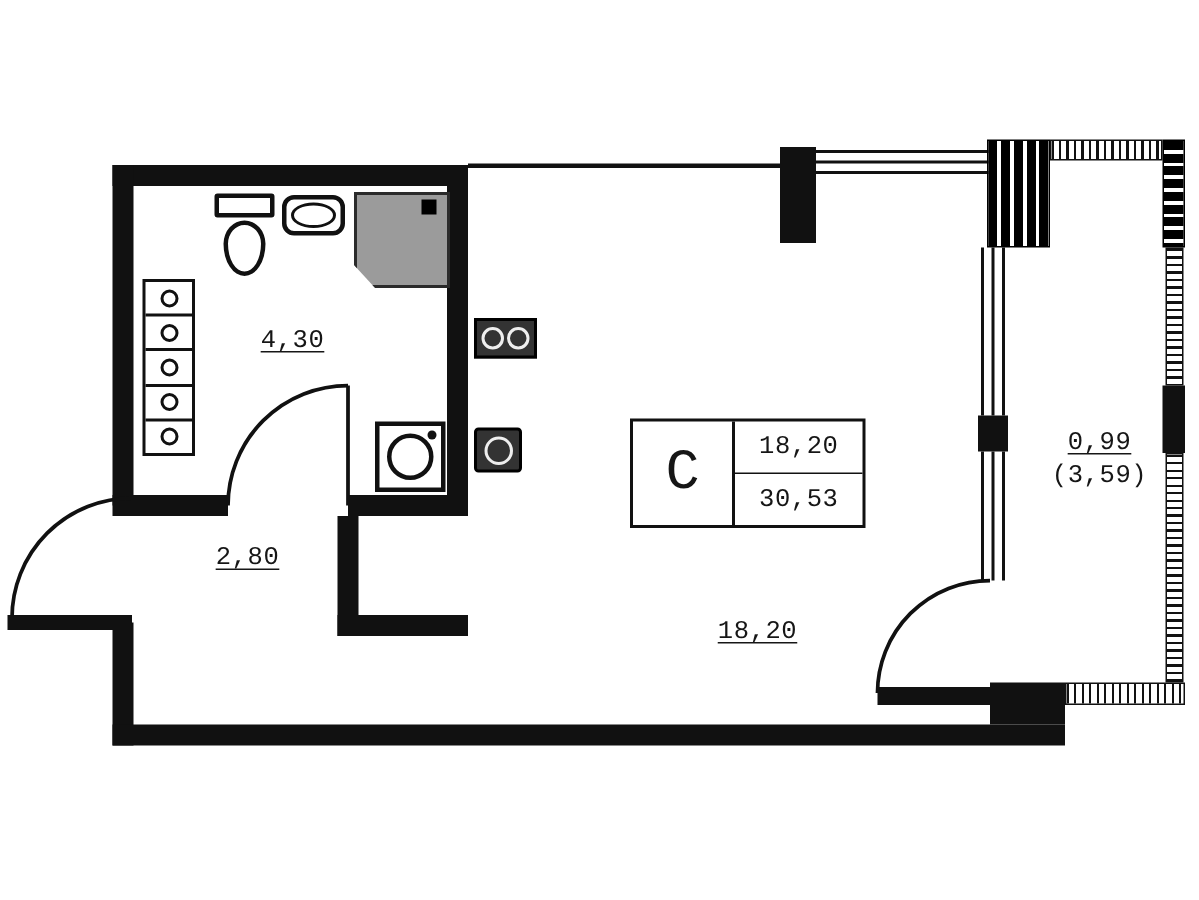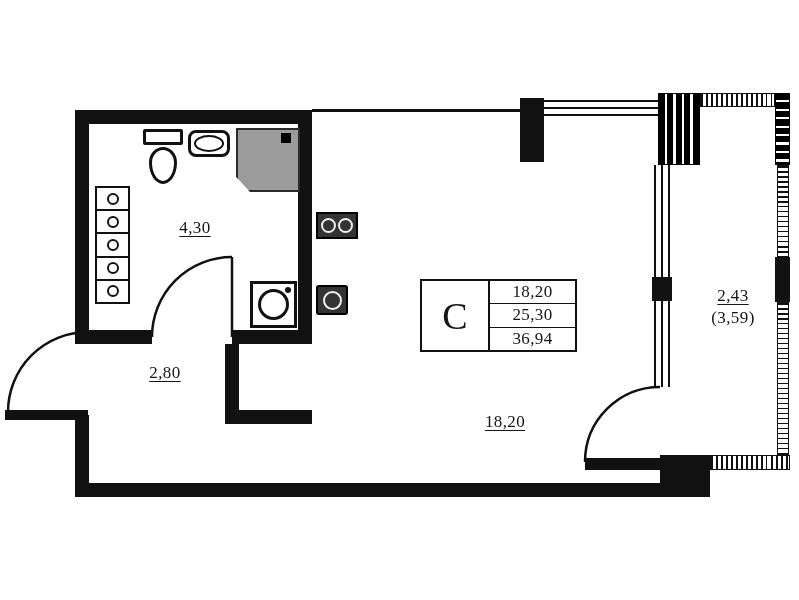--- a/index.html
+++ b/index.html
@@ -1,17 +1,17 @@
 <!DOCTYPE html>
 <html><head>
 <meta charset="utf-8">
 <style>
   html,body{margin:0;padding:0;background:#fff;}
   #plan{position:relative;width:799px;height:536px;background:#fff;overflow:hidden;
-        font-family:Liberation Serif, serif;}
+        font-family:Liberation Mono, monospace;}
   .wall{position:absolute;background:#111;}
   .wline{position:absolute;background:#111;}
   .hatch-v{position:absolute;background:repeating-linear-gradient(90deg,#111 0 1.5px,#fff 1.5px 5px);border:1px solid #111;box-sizing:border-box;}
   .hatch-h{position:absolute;background:repeating-linear-gradient(180deg,#111 0 1.5px,#fff 1.5px 5px);border:1px solid #111;box-sizing:border-box;}
   .pier-v{position:absolute;background:repeating-linear-gradient(90deg,#000 0 6px,#fff 6px 8.5px);border:1px solid #000;box-sizing:border-box;}
   .pier-h{position:absolute;background:repeating-linear-gradient(180deg,#000 0 6px,#fff 6px 8.5px);border:1px solid #000;box-sizing:border-box;}
   .room-label{position:absolute;font-size:17px;color:#161616;text-align:center;
               text-decoration:underline;text-underline-offset:3px;letter-spacing:.4px;}
   .room-label.nou{text-decoration:none;}
   .fix{position:absolute;box-sizing:border-box;}
@@ -139,25 +139,24 @@
   <svg class="arcs" width="799" height="600">
     <path d="M 8,412 A 80,80 0 0 1 88,332" stroke="#111" stroke-width="2.5" fill="none"></path>
     <path d="M 232,337 L 232,257" stroke="#111" stroke-width="2.5" fill="none"></path>
     <path d="M 152,337 A 80,80 0 0 1 232,257" stroke="#111" stroke-width="2.5" fill="none"></path>
     <path d="M 585,462 A 75,75 0 0 1 660,387" stroke="#111" stroke-width="2.5" fill="none"></path>
   </svg>
 
   <div class="room-label" style="left:160px;top:218px;width:70px">4,30</div>
   <div class="room-label" style="left:130px;top:363px;width:70px">2,80</div>
   <div class="room-label" style="left:465px;top:412px;width:80px">18,20</div>
-  <div class="room-label" style="left:698px;top:286px;width:70px">2,43</div>
+  <div class="room-label" style="left:698px;top:286px;width:70px">0,99</div>
   <div class="room-label nou" style="left:698px;top:308px;width:70px">(3,59)</div>
 
   <div class="legend">
     <div class="legend-type">С</div>
     <div class="legend-rows">
       <div class="legend-row">18,20</div>
-      <div class="legend-row">25,30</div>
-      <div class="legend-row">36,94</div>
+      <div class="legend-row">30,53</div>
     </div>
   </div>
 
 </div>
 
 </body></html>

